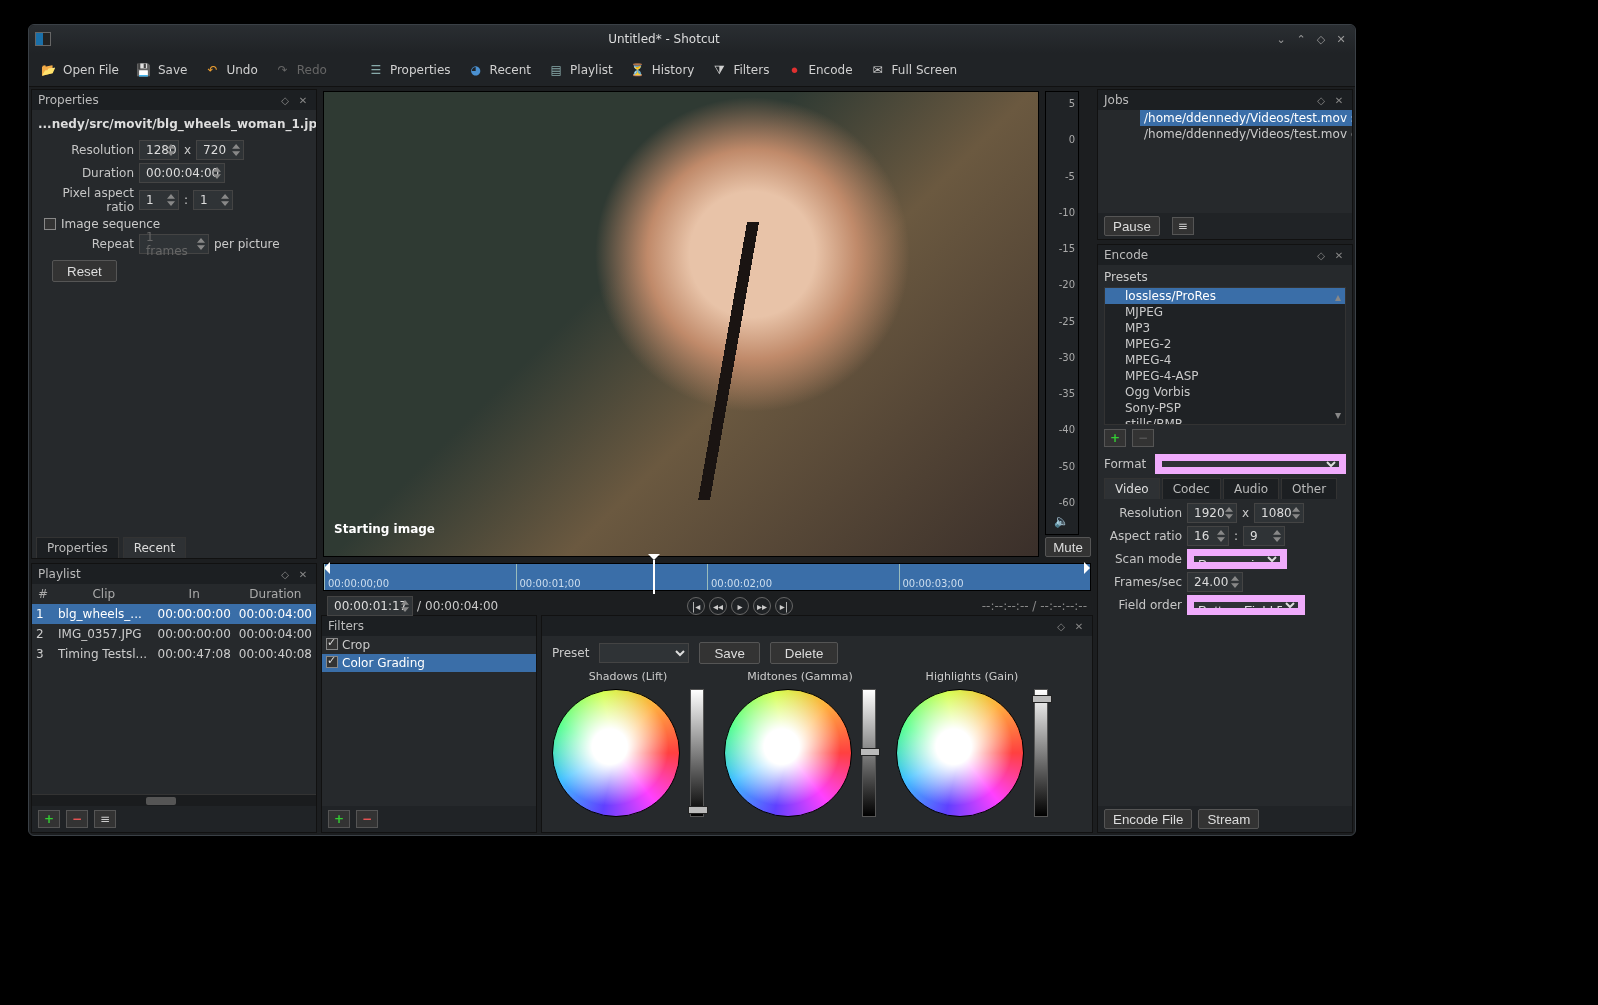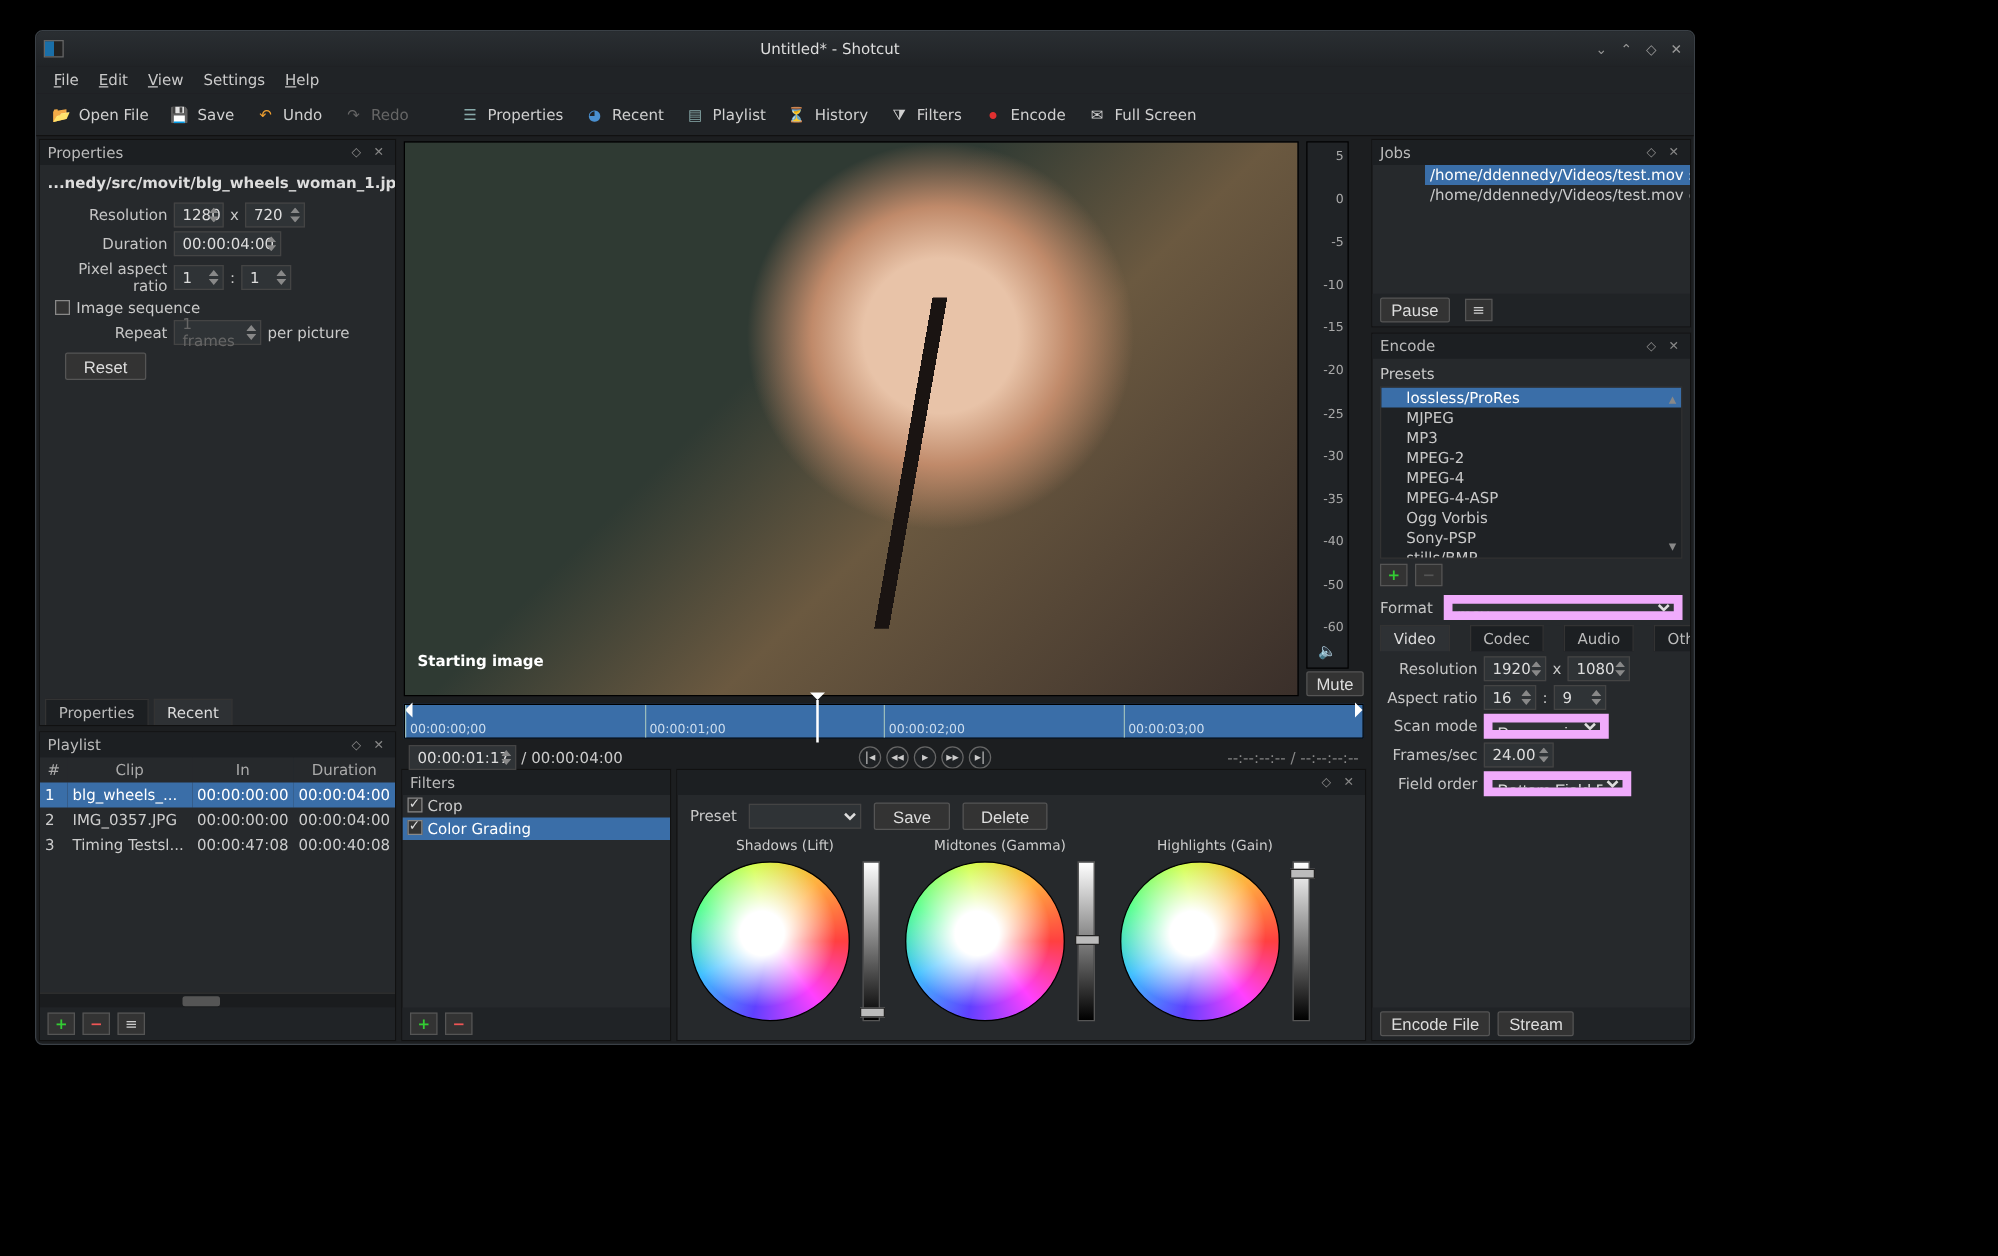--- a/index.html
+++ b/index.html
@@ -23,21 +23,21 @@
 .panel-hdr { height:20px; display:flex; align-items:center; padding:0 6px; background:#1c1f22; color:#bbb; font-size:12px; gap:4px;}
 .panel-hdr .spacer{flex:1;}
 .panel-hdr .pbtn{width:14px;height:14px;color:#888;font-size:10px;display:flex;align-items:center;justify-content:center;cursor:pointer;}
 .panel-body { flex:1; padding:5px 6px; overflow:hidden;}
 .form-row { display:flex; align-items:center; margin:3px 0; gap:5px;}
 .form-row .lbl { width:96px; text-align:right; color:#c6c6c6;}
 .spin{display:flex;align-items:center;background:#2f3336;border:1px solid #444;height:20px;padding:0 14px 0 6px;position:relative;color:#ddd;}
 .spin::after{content:"";position:absolute;right:3px;top:3px;width:8px;height:12px;background:linear-gradient(#888 0 40%, transparent 40% 60%, #888 60%);clip-path:polygon(0 40%,100% 40%,50% 0,0 40%,0 60%,100% 60%,50% 100%,0 60%);}
 .btn{background:#333;border:1px solid #555;color:#ddd;padding:2px 14px;height:22px;cursor:pointer;display:inline-flex;align-items:center;border-radius:2px;}
 .btn.small{padding:2px 8px;height:20px;}
-.tabs{display:flex;gap:16px;margin-top:2px;}
+.tabs{display:flex;gap:2px;margin-top:2px;}
 .tab{padding:3px 10px;background:#1c1f22;border:1px solid #333;border-bottom:none;cursor:pointer;color:#bbb;}
 .tab.active{background:#2e3134;color:#ddd;}
 .tabstrip{height:24px;display:flex;align-items:flex-end;padding:0 4px;gap:4px;}
 
 .center-top{flex:1;display:flex;padding:4px;gap:6px;overflow:hidden;}
 .preview-wrap{flex:1;display:flex;flex-direction:column;}
 .preview{flex:1;background:radial-gradient(circle at 60% 35%, #e8c3a8 0 12%, #c08a6a 20%, transparent 30%),linear-gradient(135deg,#2f3a33 0 40%,#6b5940 60%,#3a2f2a 100%);position:relative;border:1px solid #000;}
 .preview .strap{position:absolute;top:28%;left:40%;width:35%;height:60%;background:linear-gradient(100deg,transparent 46%,#1a1412 46% 50%,transparent 50%);}
 .preview-label{position:absolute;bottom:20px;left:10px;color:#fff;font-weight:bold;font-size:12px;}
 .meter{width:34px;display:flex;flex-direction:column;background:#202326;border:1px solid #000;padding:2px 1px;}
@@ -109,27 +109,20 @@
 
   <div class="titlebar">
     <div class="app-icon"></div>
     <div class="title">Untitled* - Shotcut</div>
     <div class="win-btn">⌄</div>
     <div class="win-btn">⌃</div>
     <div class="win-btn">◇</div>
     <div class="win-btn">✕</div>
   </div>
 
-  <div class="menubar">
-    <div class="menu-item"><u>F</u><span></span>ile</div>
-    <div class="menu-item"><u>E</u>dit</div>
-    <div class="menu-item"><u>V</u>iew</div>
-    <div class="menu-item">Settings</div>
-    <div class="menu-item"><u>H</u>elp</div>
-  </div>
 
   <div class="toolbar">
     <div class="tool-btn">
         <span class="ico">📂</span>
         <span>Open File</span>
       </div>
     <div class="tool-btn">
         <span class="ico">💾</span>
         <span>Save</span>
       </div>

